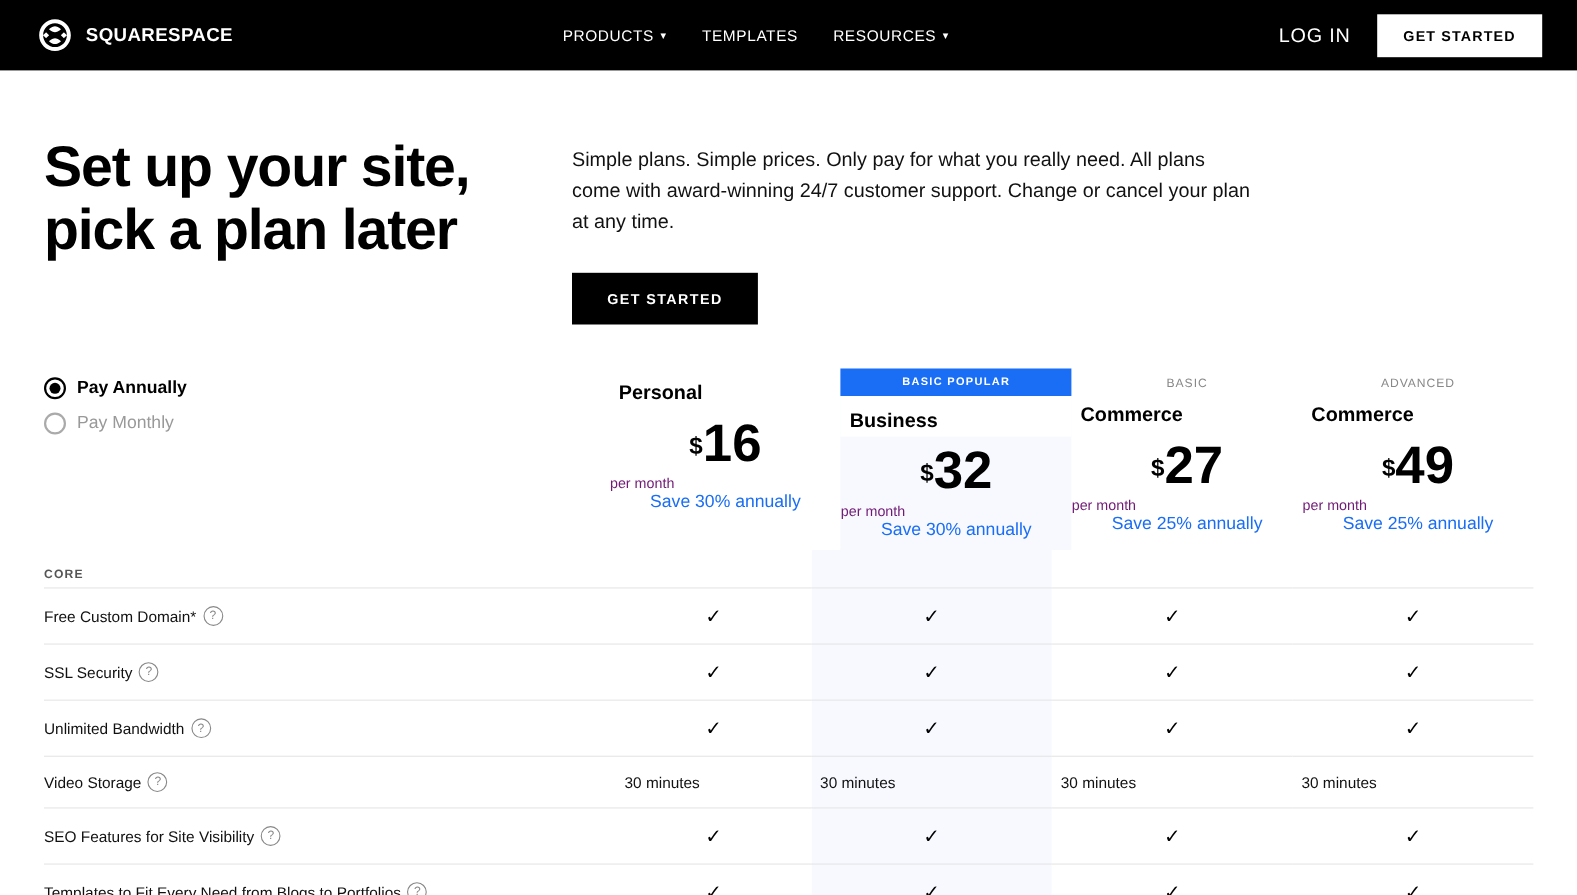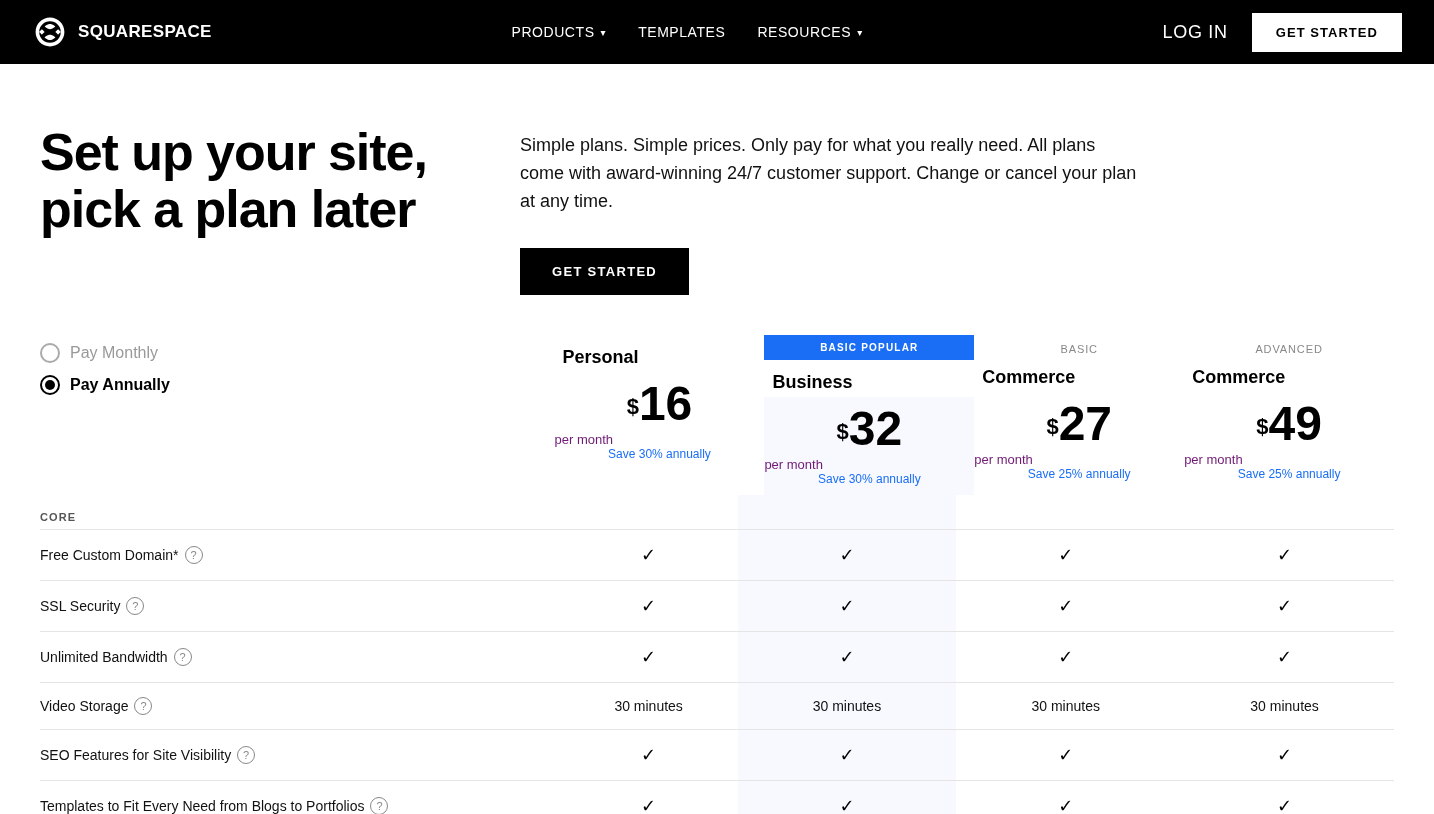--- a/index.html
+++ b/index.html
@@ -201,21 +201,21 @@
       font-weight: 700;
       vertical-align: super;
       line-height: 1;
     }
     .plan-per-month {
       font-size: 13px;
       color: #701a75;
       text-align: left;
     }
     .plan-save {
-      font-size: 12px;
+      font-size: 16px;
       color: #1a6ef5;
       text-align: center;
       line-height: 1.3;
       padding-bottom: 8px;
     }
 
     
     .section-label-row td {
       padding: 16px 0 6px;
       font-size: 11px;
@@ -240,21 +240,21 @@
       gap: 6px;
     }
     .check-cell {
       text-align: center;
     }
     .checkmark {
       font-size: 18px;
       color: #000;
     }
     .text-cell {
-      text-align: center;
+      text-align: left;
       font-size: 14px;
       color: #333;
     }
     .info-icon {
       width: 18px;
       height: 18px;
       border-radius: 50%;
       border: 1.5px solid #888;
       display: inline-flex;
       align-items: center;
@@ -313,28 +313,28 @@
   </div>
 </div>
 
 <div class="pricing-section">
 
   <div style="display:flex; align-items: flex-start; gap: 0;">
 
     <div style="width: 38%; padding-right: 16px;">
       <div class="billing-toggle">
         <label class="radio-row">
+          <div class="radio-outer">
+            <div class="radio-inner"></div>
+          </div>
+          <span class="radio-label-active">Pay Annually</span>
+        </label>
+        <label class="radio-row">
           <div class="radio-outer inactive"></div>
           <span class="radio-label-inactive">Pay Monthly</span>
-        </label>
-        <label class="radio-row">
-          <div class="radio-outer">
-            <div class="radio-inner"></div>
-          </div>
-          <span class="radio-label-active">Pay Annually</span>
         </label>
       </div>
     </div>
 
     <div style="width: 62%; display: flex; gap: 0;">
 
       <div style="flex:1; text-align:center;">
         <div class="plan-name">Personal</div>
         <div class="plan-price-cell">
           <span class="price-dollar">$</span><span class="price-amount">16</span>

